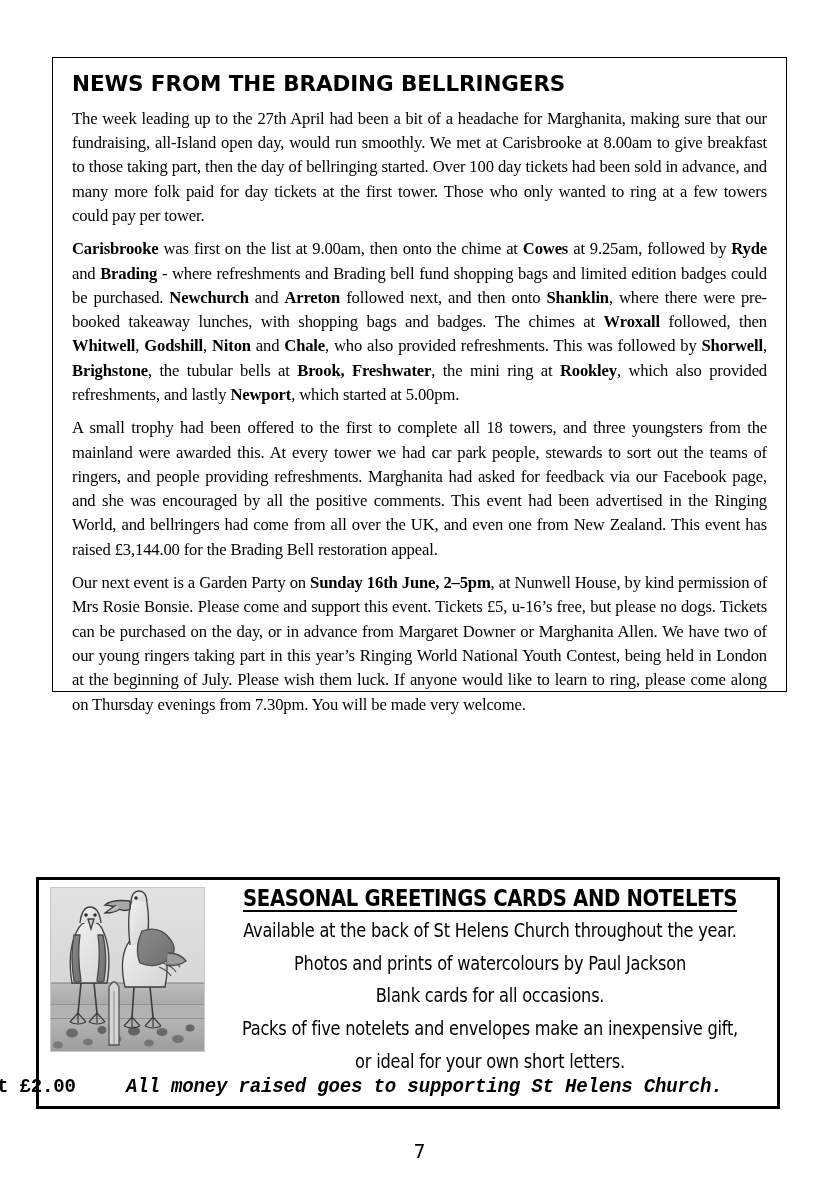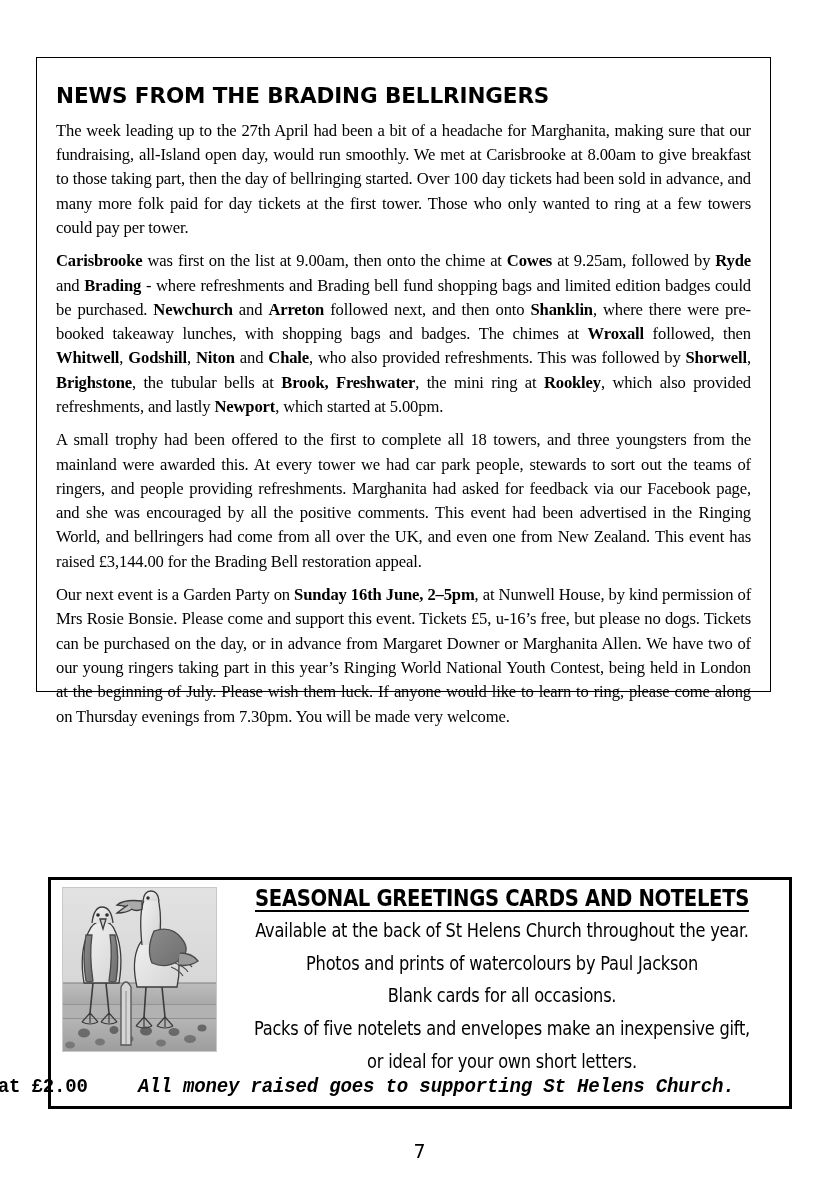--- a/index.html
+++ b/index.html
@@ -19,27 +19,27 @@
   
   .page {
     position: absolute;
     inset: 0;
     background: #ffffff;
   }
 
   
   .article-box {
     position: absolute;
-    left: 36px;
+    left: 52px;
     top: 57px;
     width: 735px;
     height: 635px;
     border: 1.5px solid #000;
     box-sizing: border-box;
-    padding: 26px 19px 10px 19px;
+    padding: 14px 19px 10px 19px;
   }
 
   .article-title {
     font-family: "DejaVu Sans", sans-serif;
     font-weight: bold;
     font-size: 21.5px;
     letter-spacing: -0.1px;
     line-height: 1.15;
     margin: 0 0 10px 0;
     color: #000;
@@ -54,21 +54,21 @@
     margin: 0 0 9px 0;
     color: #000;
     letter-spacing: -0.15px;
   }
   .article-p:last-child { margin-bottom: 0; }
   .article-p b { font-weight: bold; }
 
   
   .advert-box {
     position: absolute;
-    left: 48px;
+    left: 36px;
     top: 877px;
     width: 744px;
     height: 232px;
     border: 3.5px solid #000;
     box-sizing: border-box;
     background: #fff;
   }
 
   .advert-inner {
     position: relative;

